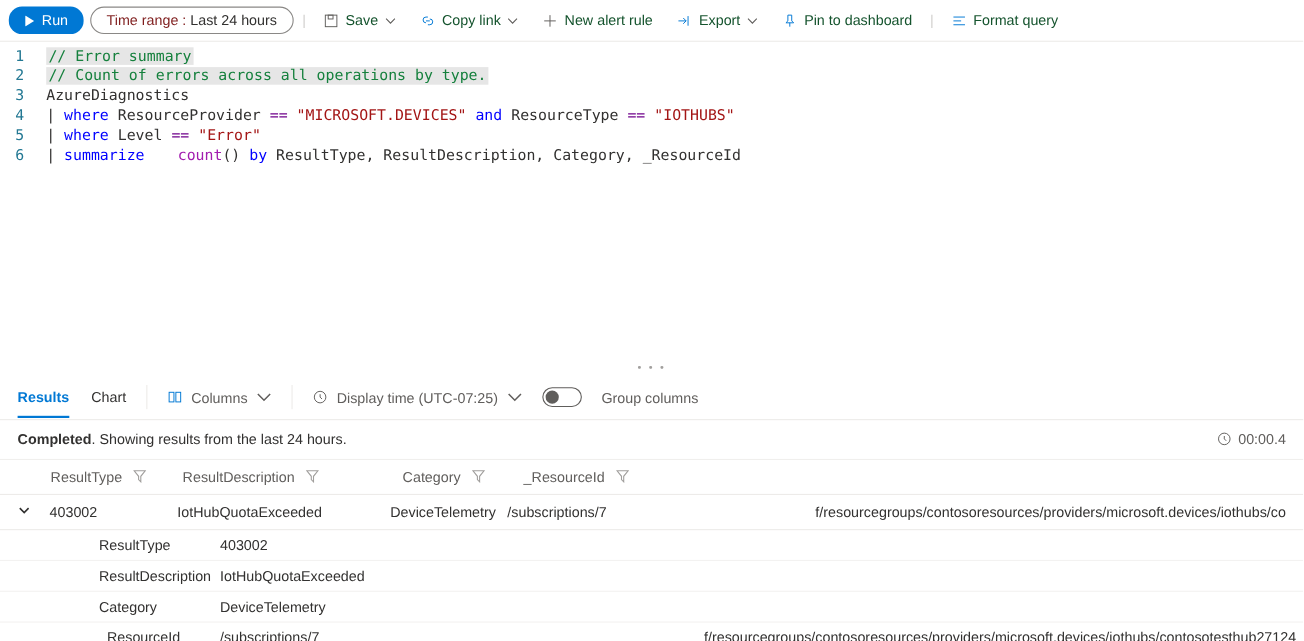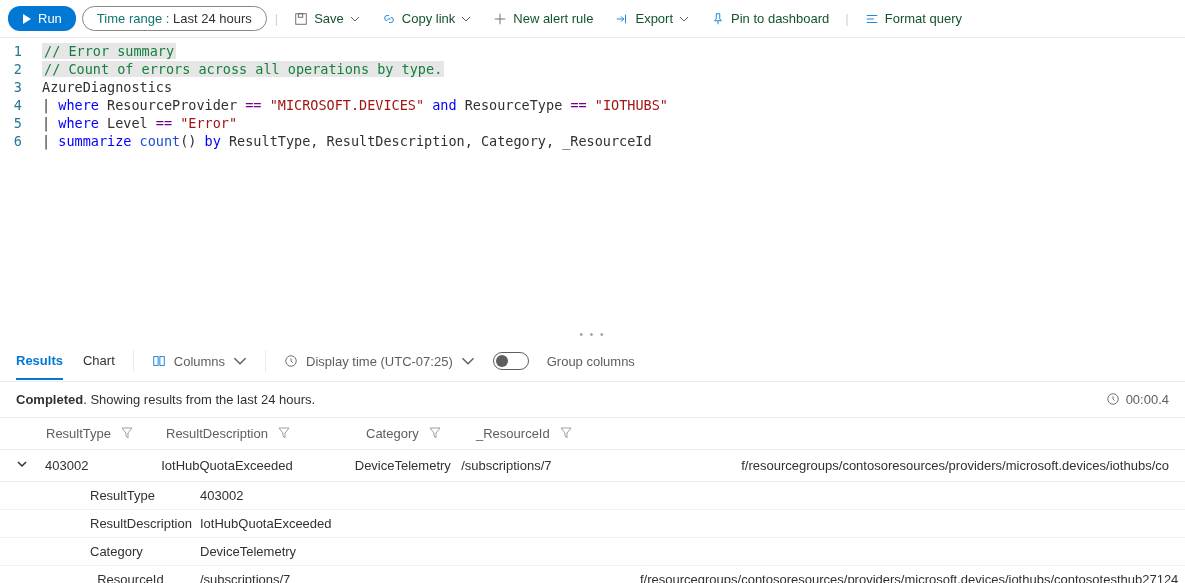--- a/index.html
+++ b/index.html
@@ -4,37 +4,37 @@
 <style>
   * { box-sizing: border-box; }
   html, body { margin: 0; padding: 0; font-family: "Segoe UI", Arial, sans-serif; font-size: 13px; color: #323130; background: #fff; }
   .container { width: 1185px; height: 583px; overflow: hidden; display: flex; flex-direction: column; }
 
   
   .toolbar { display: flex; align-items: center; padding: 6px 8px; gap: 6px; border-bottom: 1px solid #edebe9; }
   .run-btn { background: #0078d4; color: #fff; border: none; border-radius: 12px; padding: 5px 14px; display: flex; align-items: center; gap: 6px; font-size: 13px; cursor: pointer; }
   .run-btn svg { width: 10px; height: 10px; }
   .time-range { border: 1px solid #8a8886; border-radius: 14px; padding: 4px 14px; font-size: 13px; cursor: pointer; white-space: nowrap; }
-  .time-range .lbl { color: #0f766e; }
+  .time-range .lbl { color: #7f1d1d; }
   .time-range .val { color: #323130; }
   .tb-sep { color: #d2d0ce; margin: 0 2px; }
   .tb-item { display: flex; align-items: center; gap: 6px; color: #14532d; padding: 4px 8px; cursor: pointer; white-space: nowrap; }
   .tb-item svg { width: 14px; height: 14px; }
   .tb-item .chev { width: 10px; height: 10px; }
 
   
   .editor { display: flex; padding: 4px 0 10px 0; font-family: Consolas, monospace; font-size: 13.5px; line-height: 18px; }
   .gutter { width: 30px; text-align: right; color: #237893; padding-right: 8px; user-select: none; }
   .code { padding-left: 12px; }
   .code-line { white-space: pre; }
   .tok-comment { color: #15803d; }
   .tok-keyword { color: #0000ff; }
   .tok-operator { color: #6f008a; }
   .tok-string { color: #a31515; }
-  .tok-func { color: #1d4ed8; }
+  .tok-func { color: #a21caf; margin-left: 22px; }
   .highlight { background: #e6e6e6; padding: 0 2px; }
 
   
   .grip { padding: 2px 0; text-align: center; color: #a19f9d; font-size: 10px; letter-spacing: 2px; flex-shrink: 0; }
 
   
   .res-toolbar { display: flex; align-items: center; border-bottom: 1px solid #edebe9; padding: 0 16px; gap: 18px; min-height: 40px; }
   .tabs { display: flex; gap: 20px; align-items: flex-end; }
   .tab { padding: 10px 0; cursor: pointer; color: #323130; border-bottom: 2px solid transparent; }
   .tab.active { color: #0078d4; border-bottom-color: #0078d4; font-weight: 600; }

